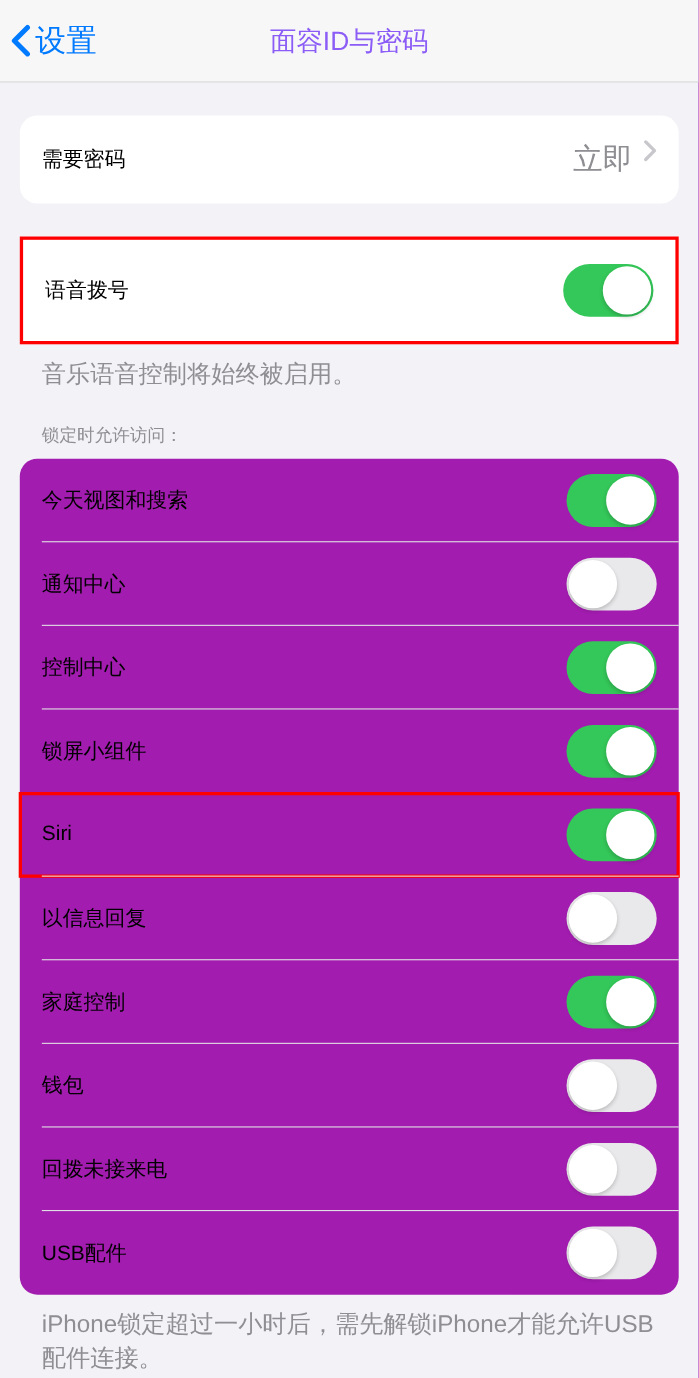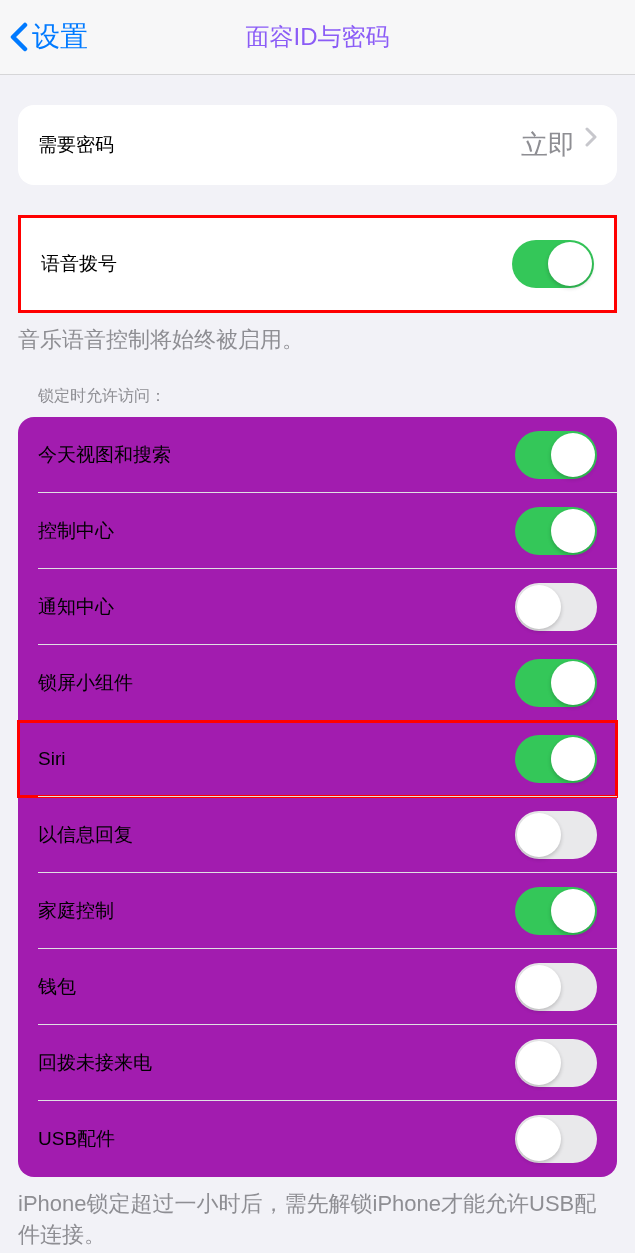--- a/index.html
+++ b/index.html
@@ -95,21 +95,21 @@
       border-radius: 50%;
       position: absolute;
       top: 2px;
       box-shadow: 0 2px 4px rgba(0,0,0,0.2);
     }
     .toggle.on .toggle-knob { right: 2px; }
     .toggle.off .toggle-knob { left: 2px; }
     .footer-text {
       font-size: 22px;
       color: #8e8e93;
-      padding: 12px 38px 0 18px;
+      padding: 12px 38px 0 38px;
       line-height: 1.4;
     }
     .header-text {
       font-size: 16px;
       color: #8e8e93;
       padding: 30px 38px 10px 38px;
     }
     .list-group {
       background: #a21caf;
       border-radius: 16px;
@@ -178,28 +178,28 @@
   <div class="header-text">锁定时允许访问：</div>
 
   <div class="list-group" id="lock-access-list">
       <div class="list-row">
         <span class="row-label">今天视图和搜索</span>
         <div class="toggle on">
           <div class="toggle-knob"></div>
         </div>
       </div>
       <div class="list-row">
+        <span class="row-label">通知中心</span>
+        <div class="toggle off">
+          <div class="toggle-knob"></div>
+        </div>
+      </div>
+      <div class="list-row">
         <span class="row-label">控制中心</span>
         <div class="toggle on">
-          <div class="toggle-knob"></div>
-        </div>
-      </div>
-      <div class="list-row">
-        <span class="row-label">通知中心</span>
-        <div class="toggle off">
           <div class="toggle-knob"></div>
         </div>
       </div>
       <div class="list-row">
         <span class="row-label">锁屏小组件</span>
         <div class="toggle on">
           <div class="toggle-knob"></div>
         </div>
       </div>
       <div class="list-row highlighted">

